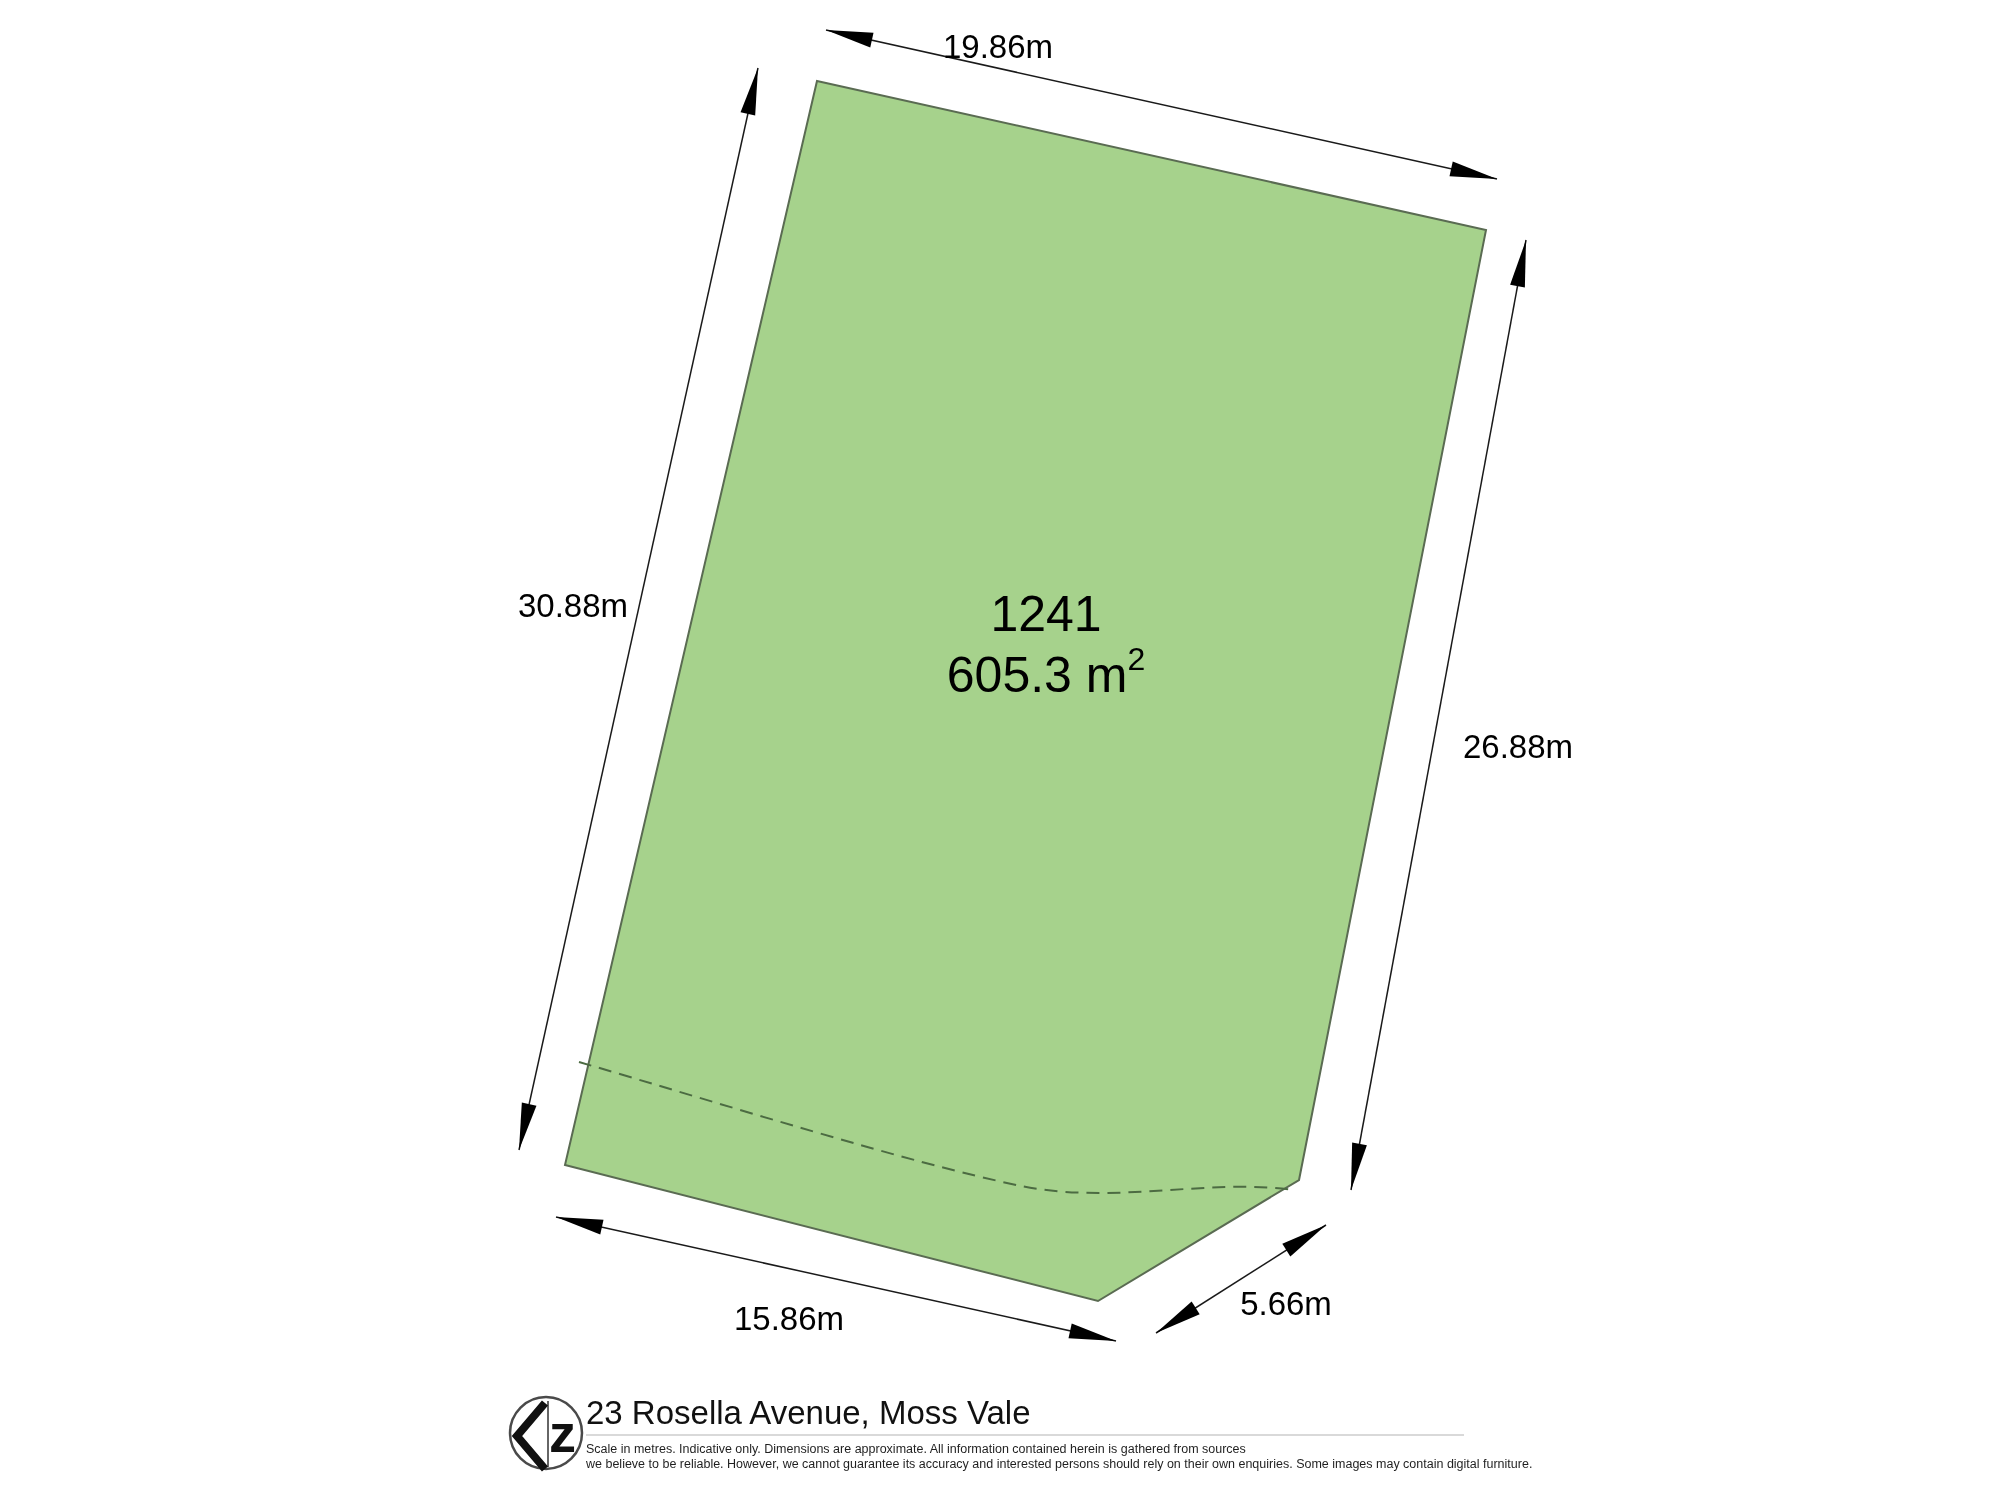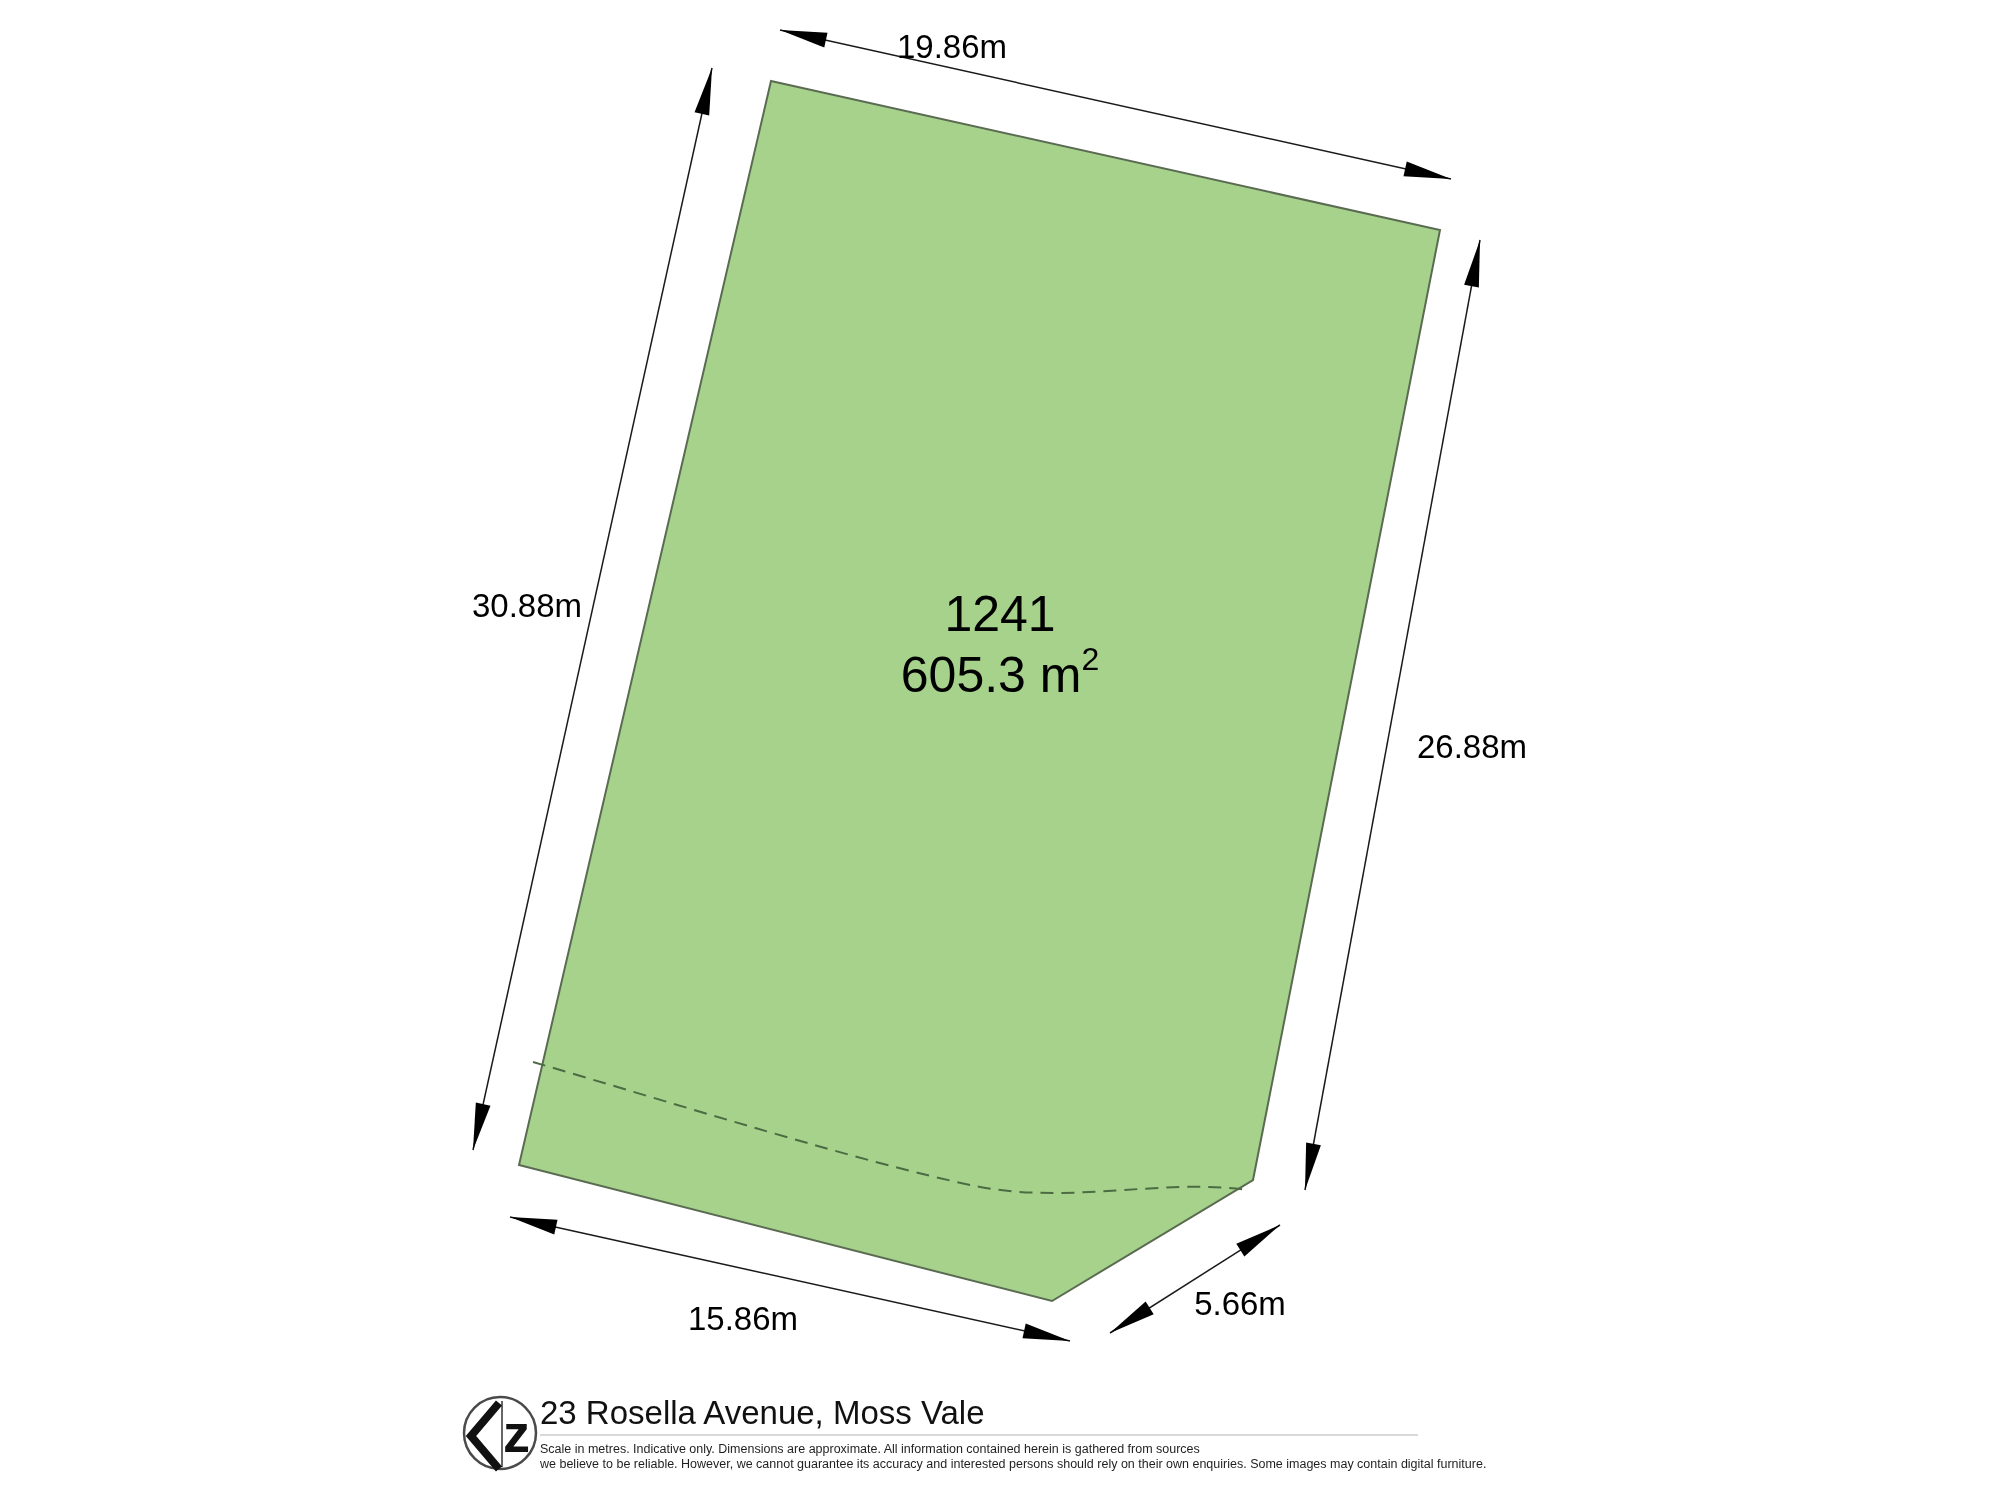--- a/index.html
+++ b/index.html
@@ -9,20 +9,21 @@
     width: 2000px;
     height: 1500px;
     overflow: hidden;
     font-family: "Liberation Sans", sans-serif;
   }
   .canvas {
     position: relative;
     width: 1684px;
     height: 1500px;
     background: #ffffff;
+    padding-left: 46px;
   }
   svg { display: block; }
   text {
     font-family: "Liberation Sans", sans-serif;
     fill: #000000;
   }
   .dim-label { font-size: 33px; }
   .lot-number { font-size: 50px; }
   .lot-area { font-size: 50px; }
   .lot-area-sup { font-size: 32px; }

